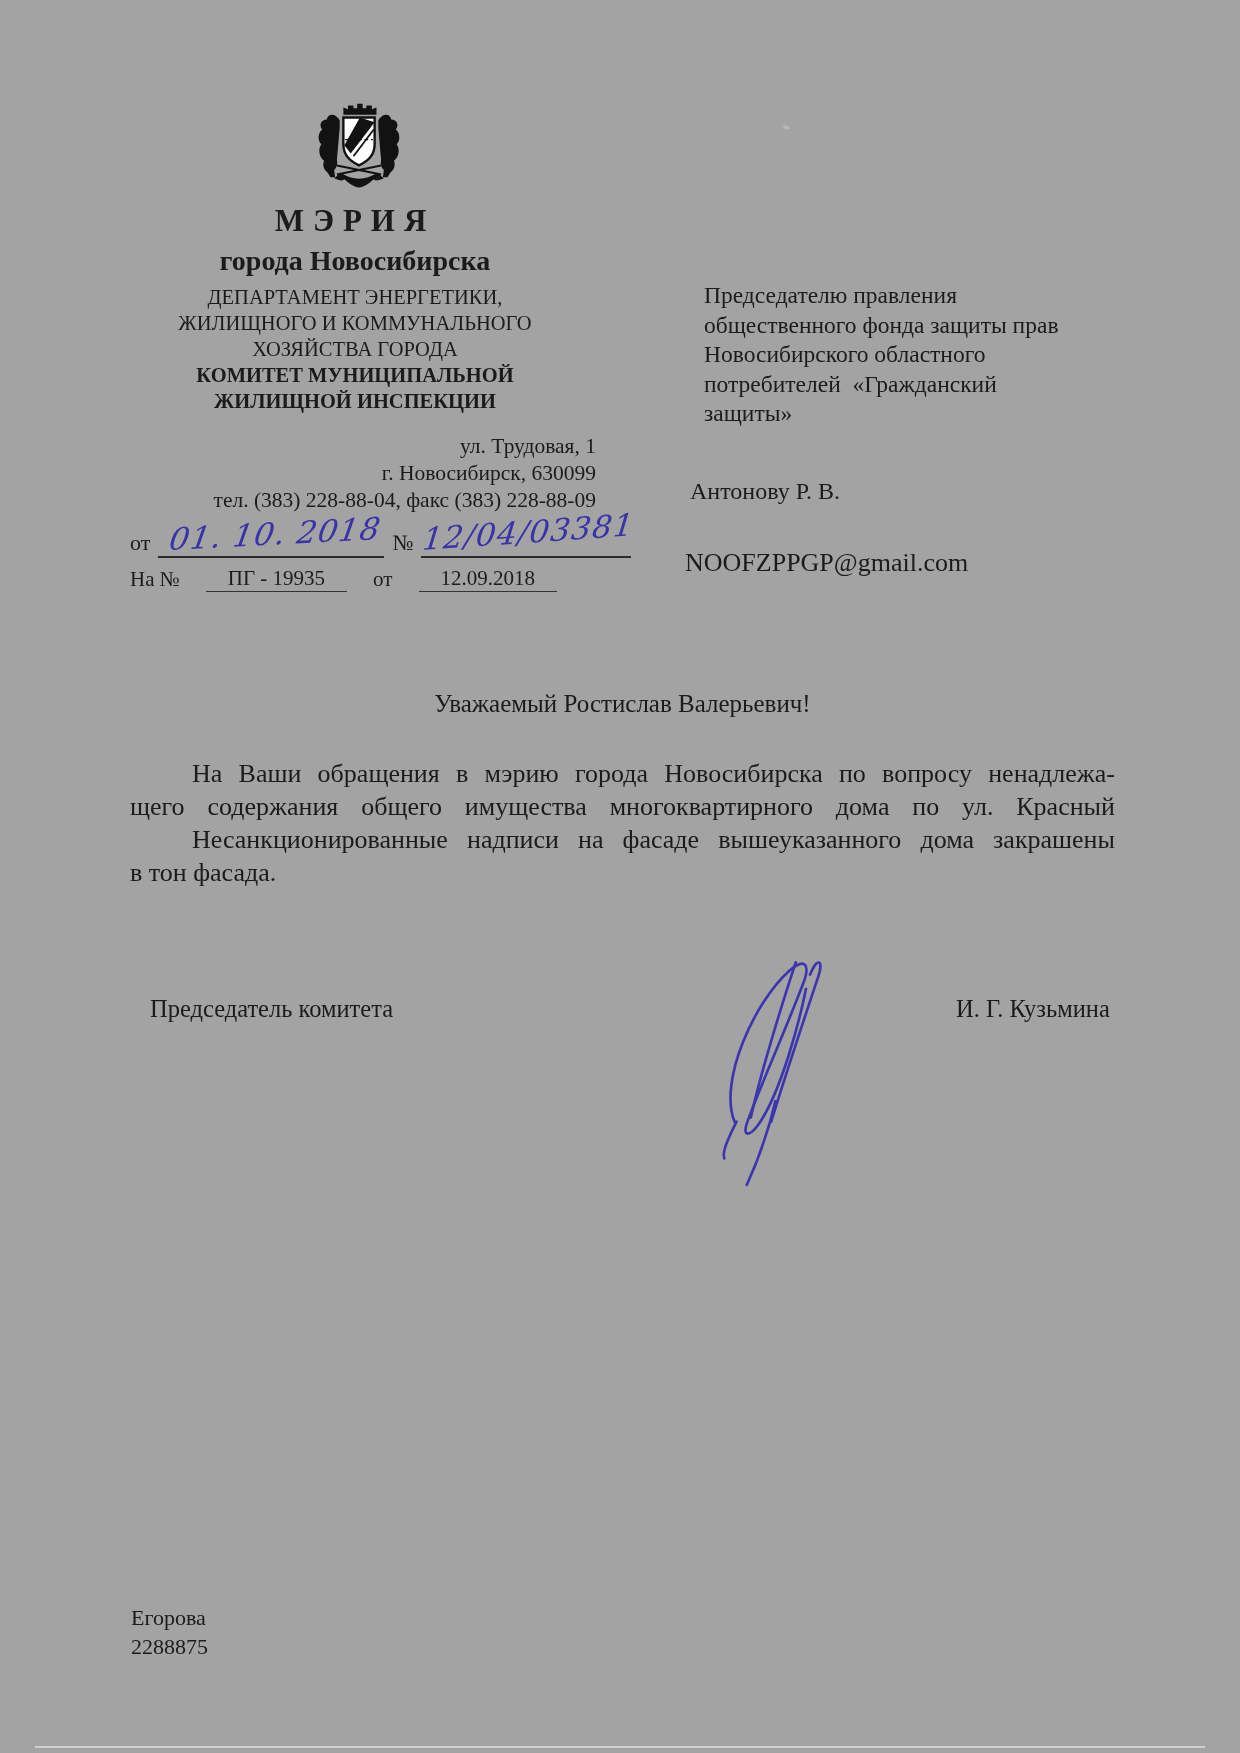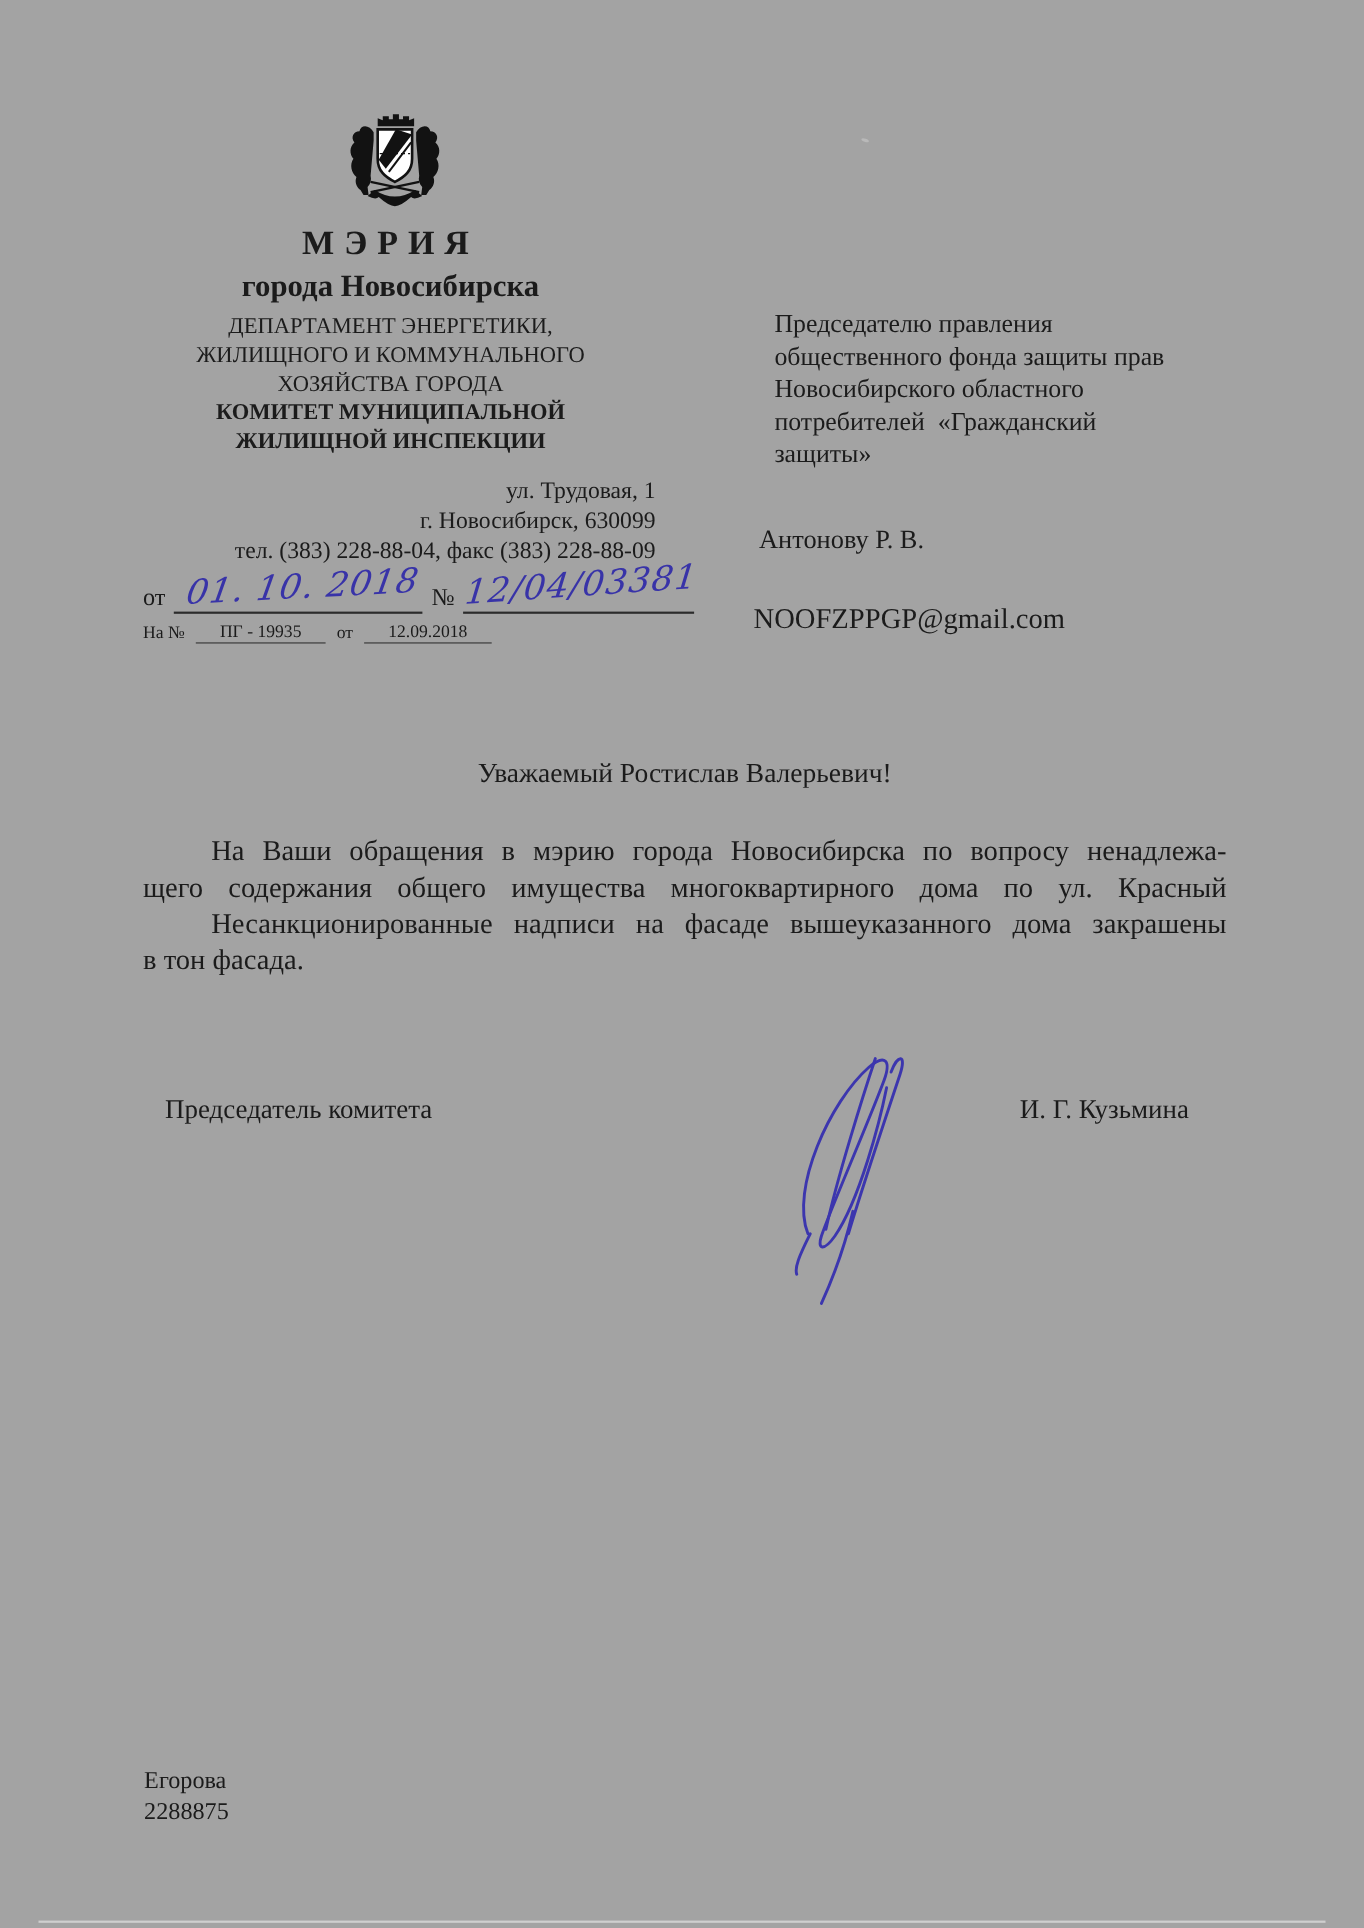--- a/index.html
+++ b/index.html
@@ -38,38 +38,38 @@
     letter-spacing:1px;
     display:inline-block;
     transform:skewX(-12deg) rotate(-3deg);
     transform-origin:left bottom;
     white-space:nowrap;
     line-height:1;
     padding-bottom:1px;
   }
   .hw-num{transform:skewX(-10deg) rotate(-4deg);}
   .reply-row{position:absolute;left:130px;top:566px;width:480px;
-    display:flex;align-items:center;gap:10px;font-size:16px;}
+    display:flex;align-items:center;gap:26px;font-size:21px;}
   .reply-slot{border-bottom:1.5px solid #333;padding:0 22px;white-space:nowrap;}
   
   .recipient{position:absolute;left:688px;top:281px;width:440px;
     font-size:23.5px;line-height:29.5px;margin-left:16px;}
   .recipient-name{position:absolute;left:690px;top:478px;font-size:24px;}
   .recipient-email{position:absolute;left:685px;top:548px;font-size:26px;}
   
   .salutation{position:absolute;left:130px;top:690px;width:985px;
     text-align:center;font-size:25px;}
   .body-block{position:absolute;left:130px;top:757px;width:985px;
     font-size:26px;line-height:33px;}
   .body-line{text-align:justify;}
   .body-line.just{text-align:justify;text-align-last:justify;}
   .body-line.indent{text-indent:62px;}
   
   .sign-title{position:absolute;left:150px;top:995px;font-size:24.5px;}
-  .sign-name{position:absolute;left:927px;top:995px;font-size:24.5px;}
+  .sign-name{position:absolute;left:956px;top:995px;font-size:24.5px;}
   .sign-scribble{position:absolute;left:695px;top:948px;width:175px;height:240px;}
   
   .footer{position:absolute;left:131px;top:1603px;font-size:22px;line-height:29px;}
   
   .artifact-dot{position:absolute;left:783px;top:126px;width:7px;height:3px;
     background:#b9b9b9;border-radius:50%;transform:rotate(18deg);}
   .scan-edge{position:absolute;left:35px;top:1746px;width:1170px;height:2px;
     background:#cfcfcf;}
 </style>
 </head>

